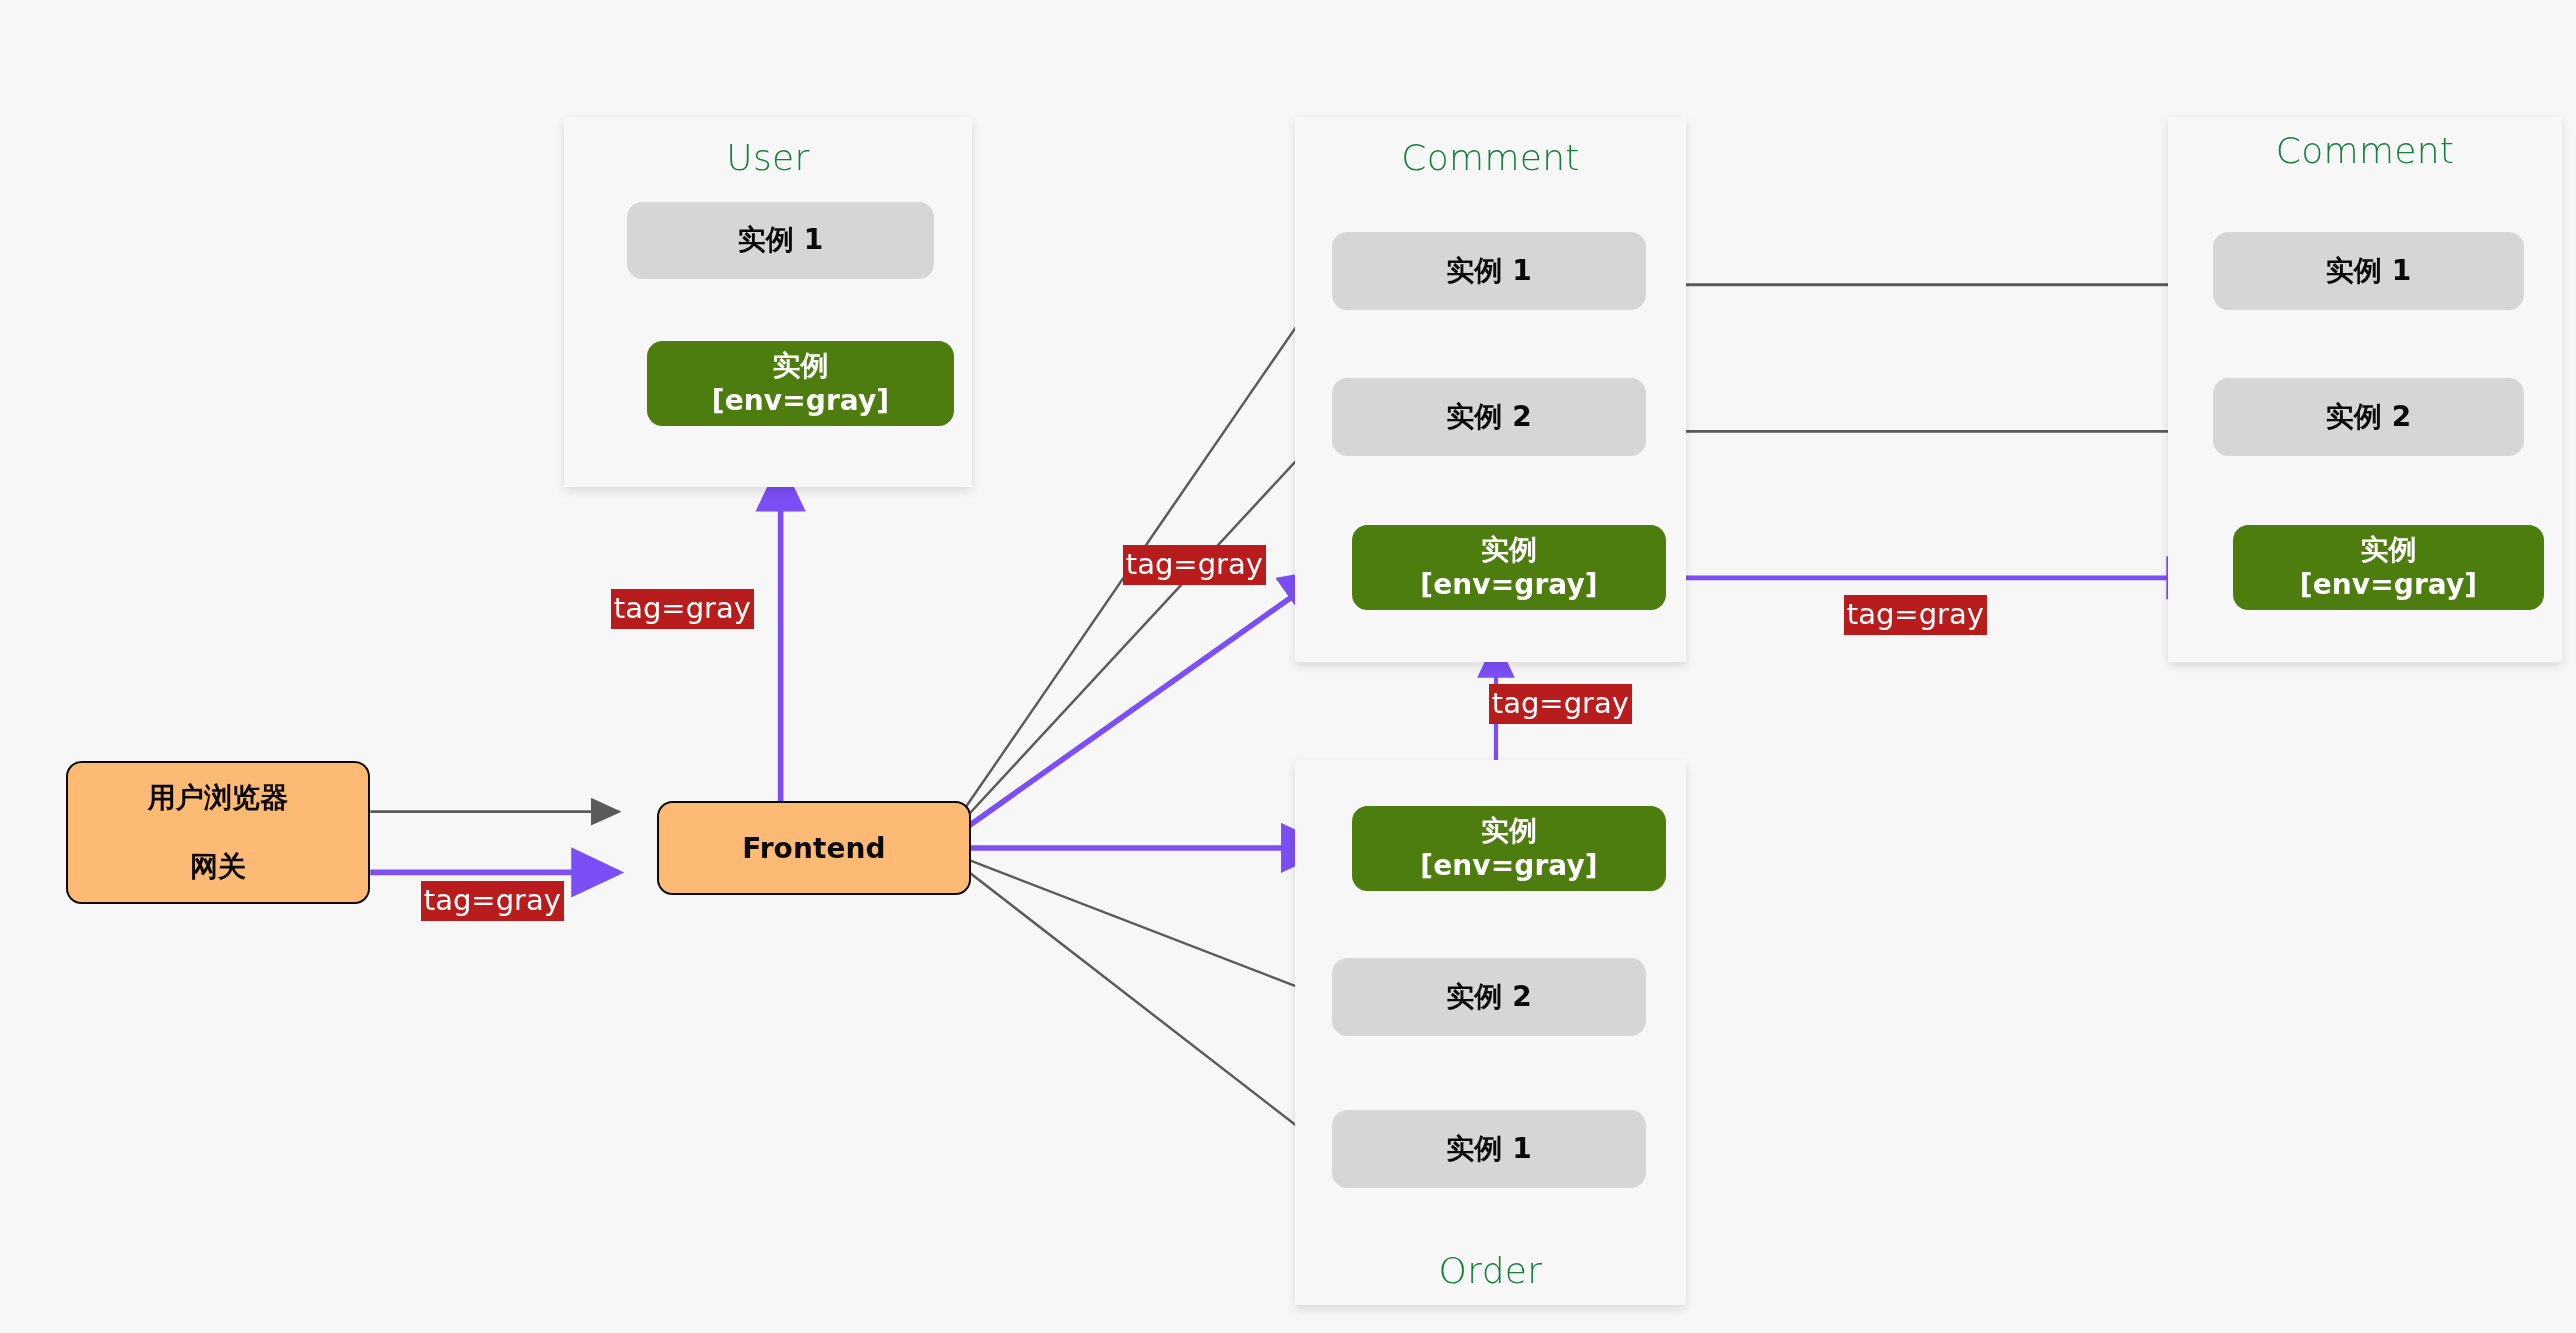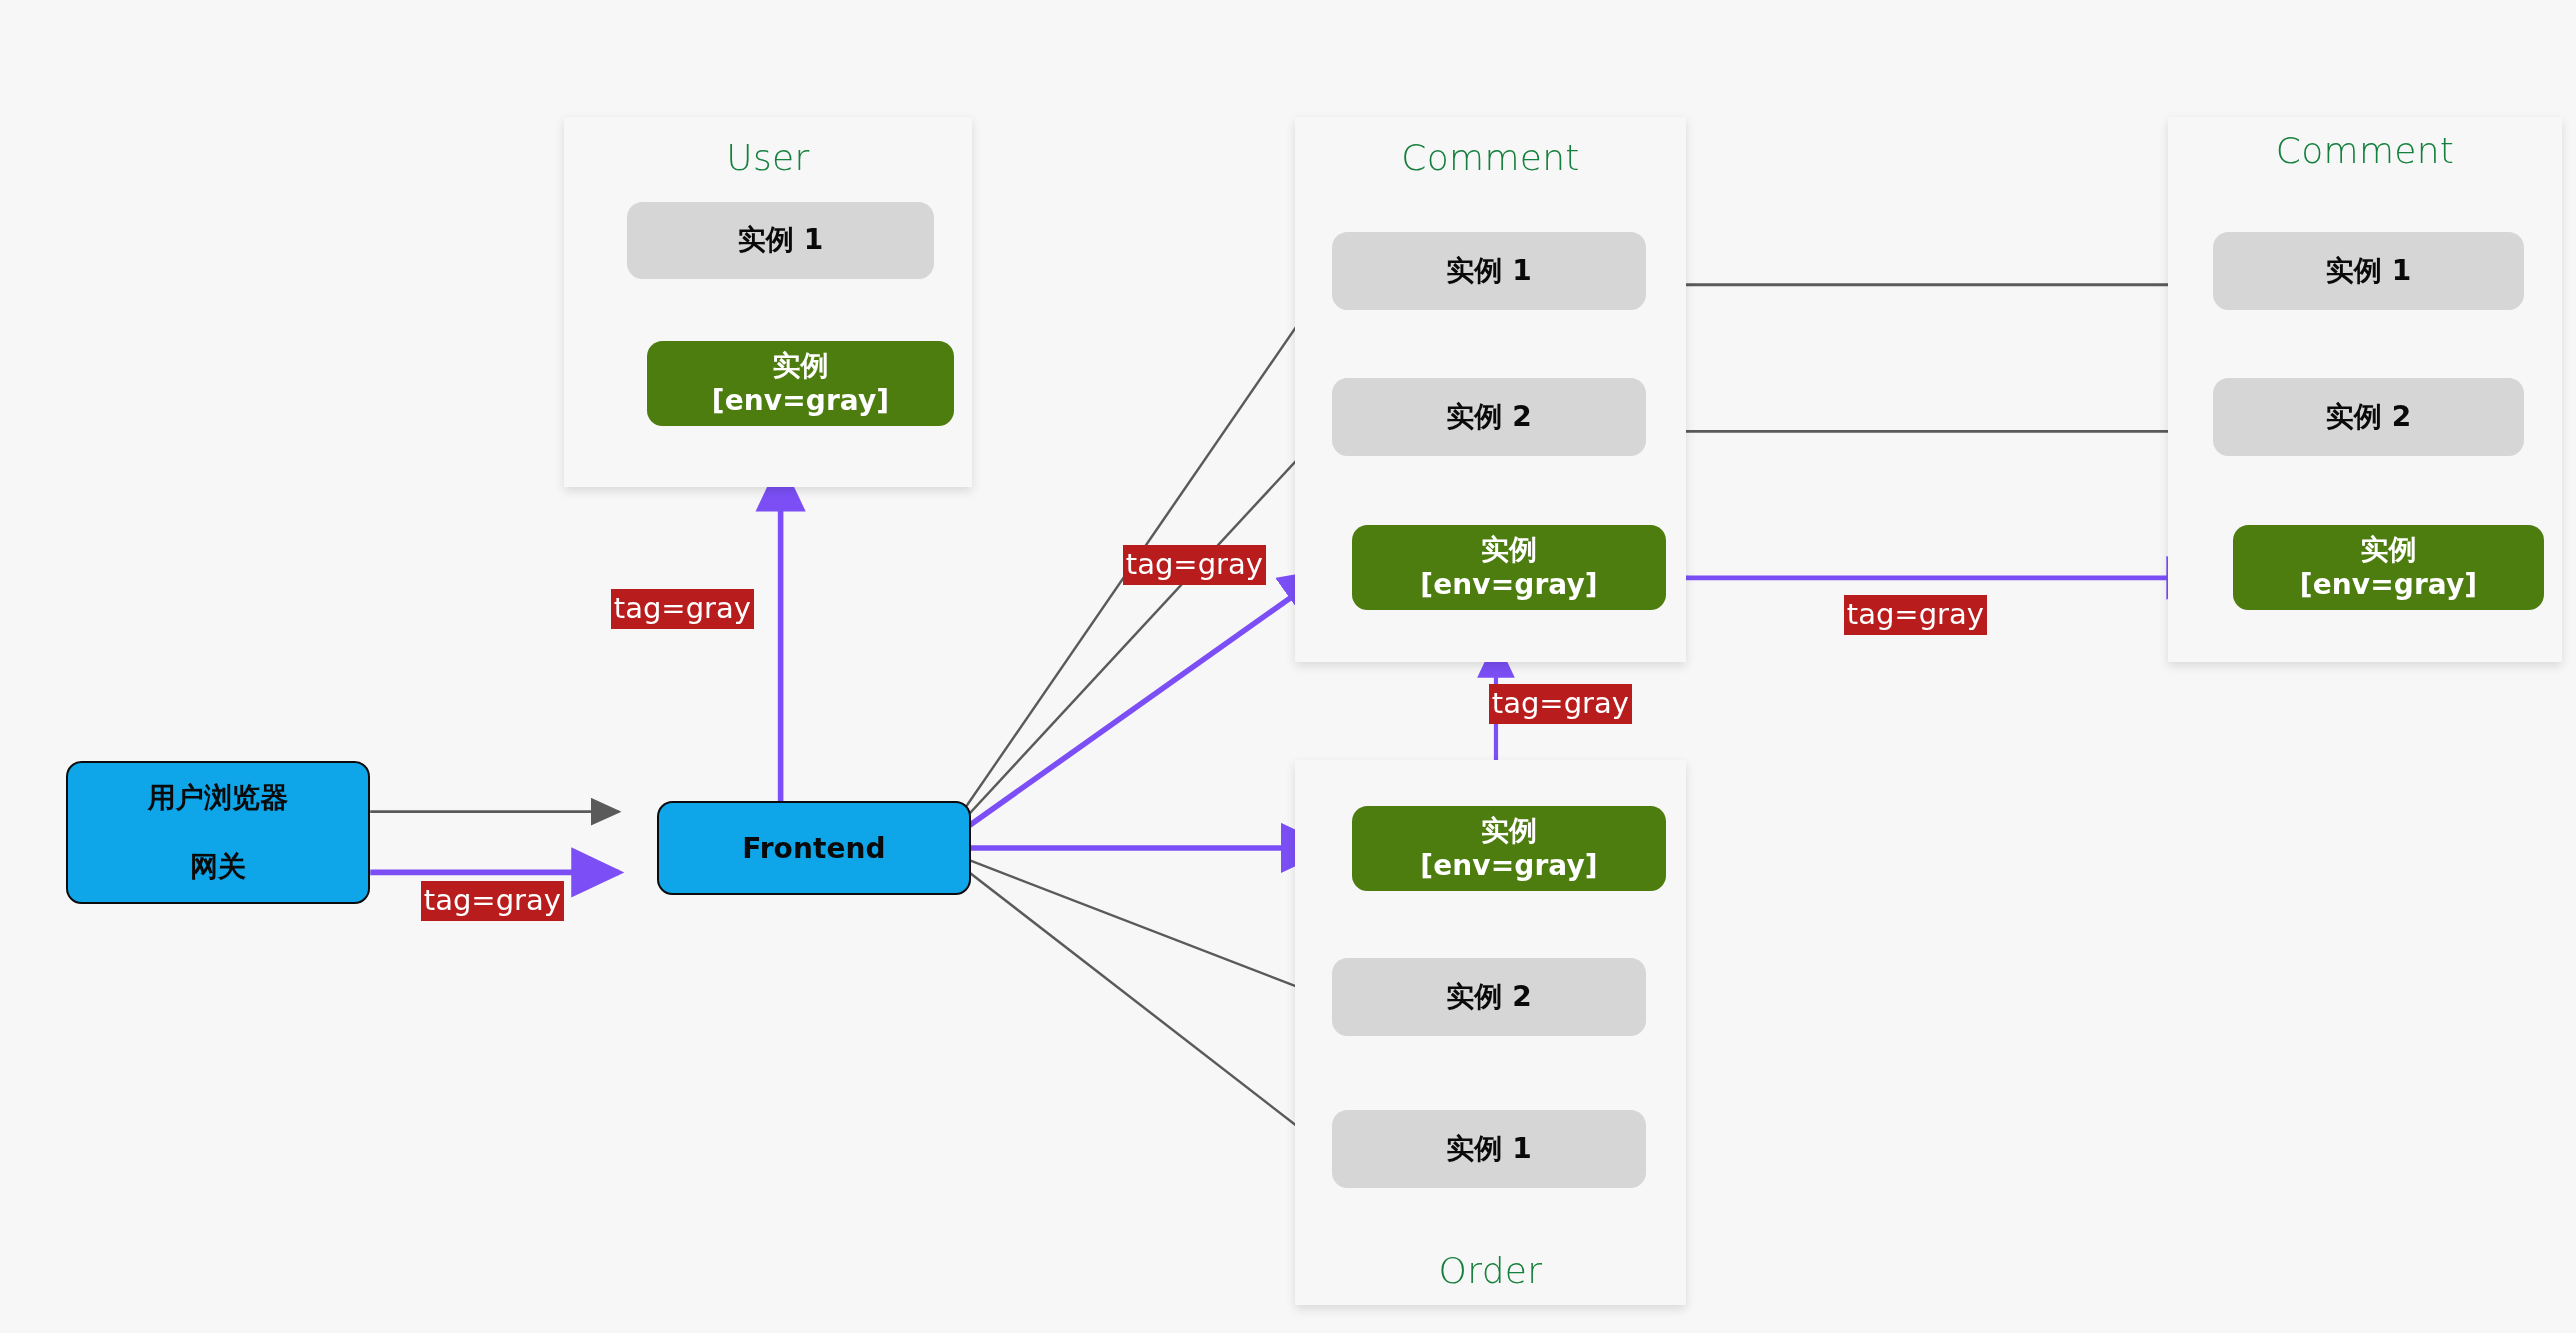--- a/index.html
+++ b/index.html
@@ -51,21 +51,21 @@
     letter-spacing:0.1px;
     white-space:pre-line;
     font-family:"DejaVu Sans","Liberation Sans",sans-serif;
   }
   .inst.normal{background:#d6d6d6;color:#0a0a0a;}
   .inst.gray-env{background:#4d7c0f;color:#ffffff;margin-left:20px;}
 
   
   .node{
     position:absolute;
-    background:#0ea5e9;
+    background:#fdba74;
     border:2.1px solid #0b0b0b;
     border-radius:15.4px;
     display:flex;
     flex-direction:column;
     align-items:center;
     justify-content:center;
     box-sizing:border-box;
     font-size:28px;
     font-weight:700;
     color:#0a0a0a;

